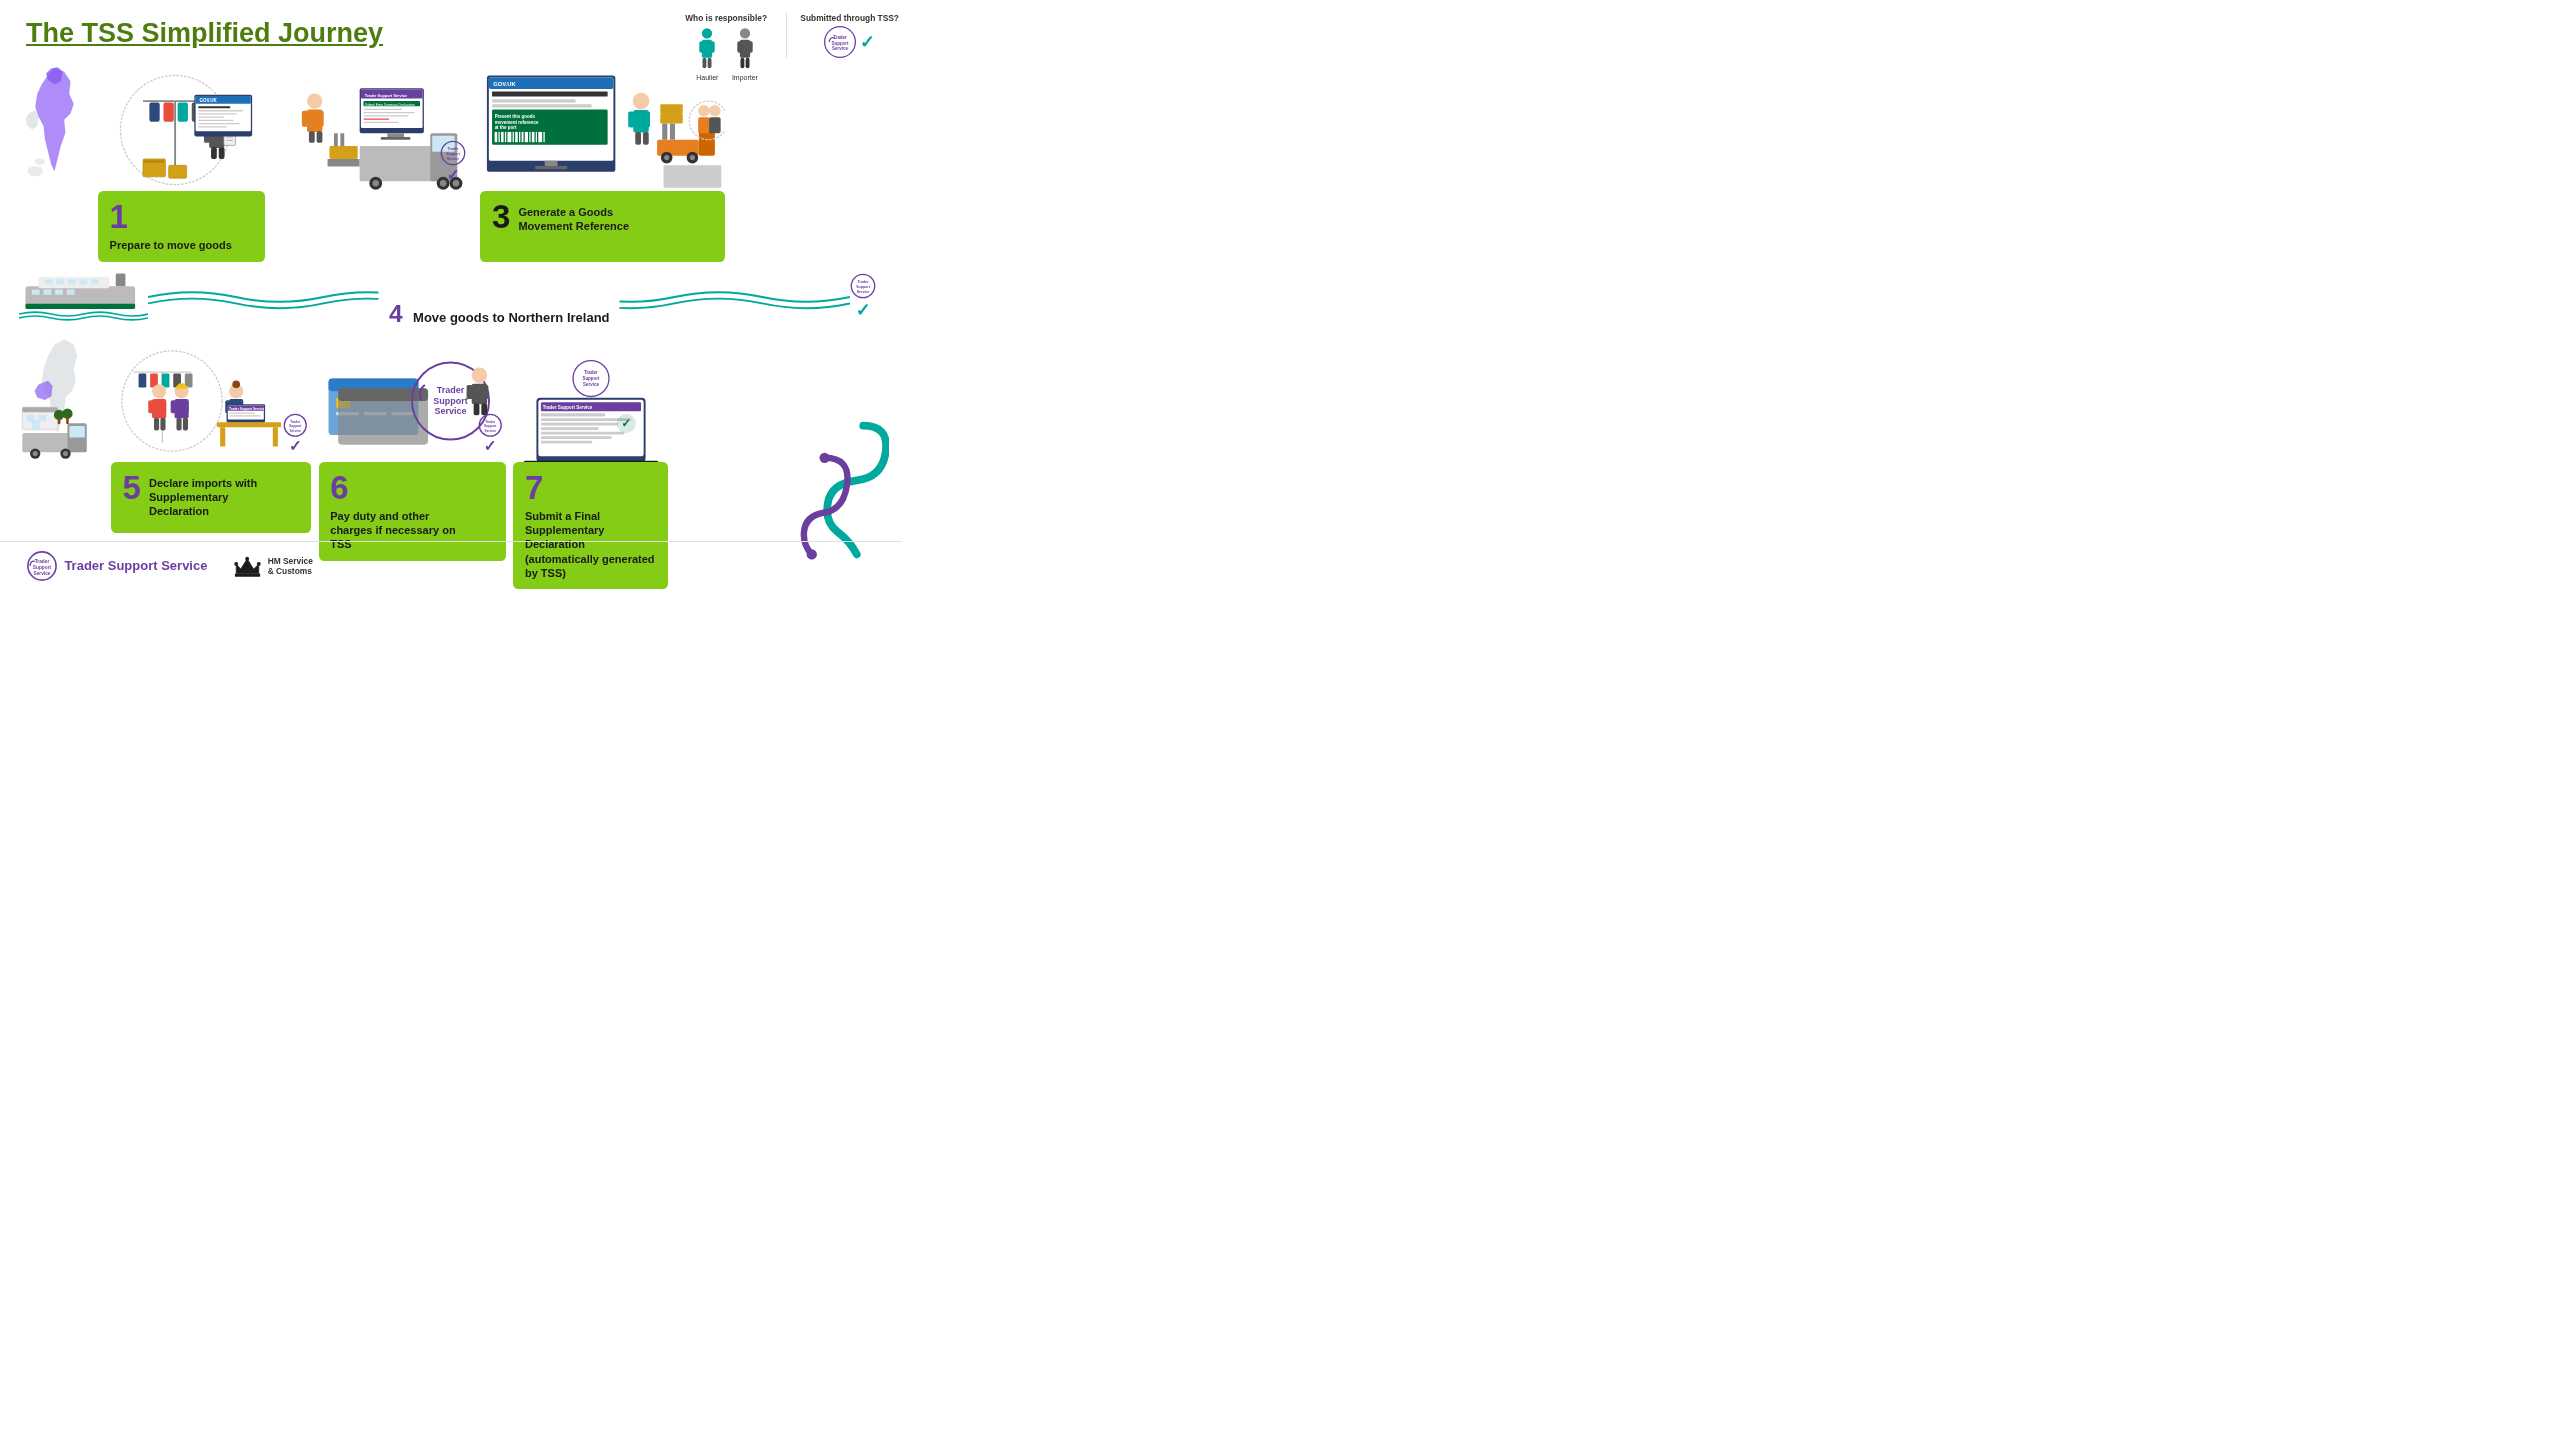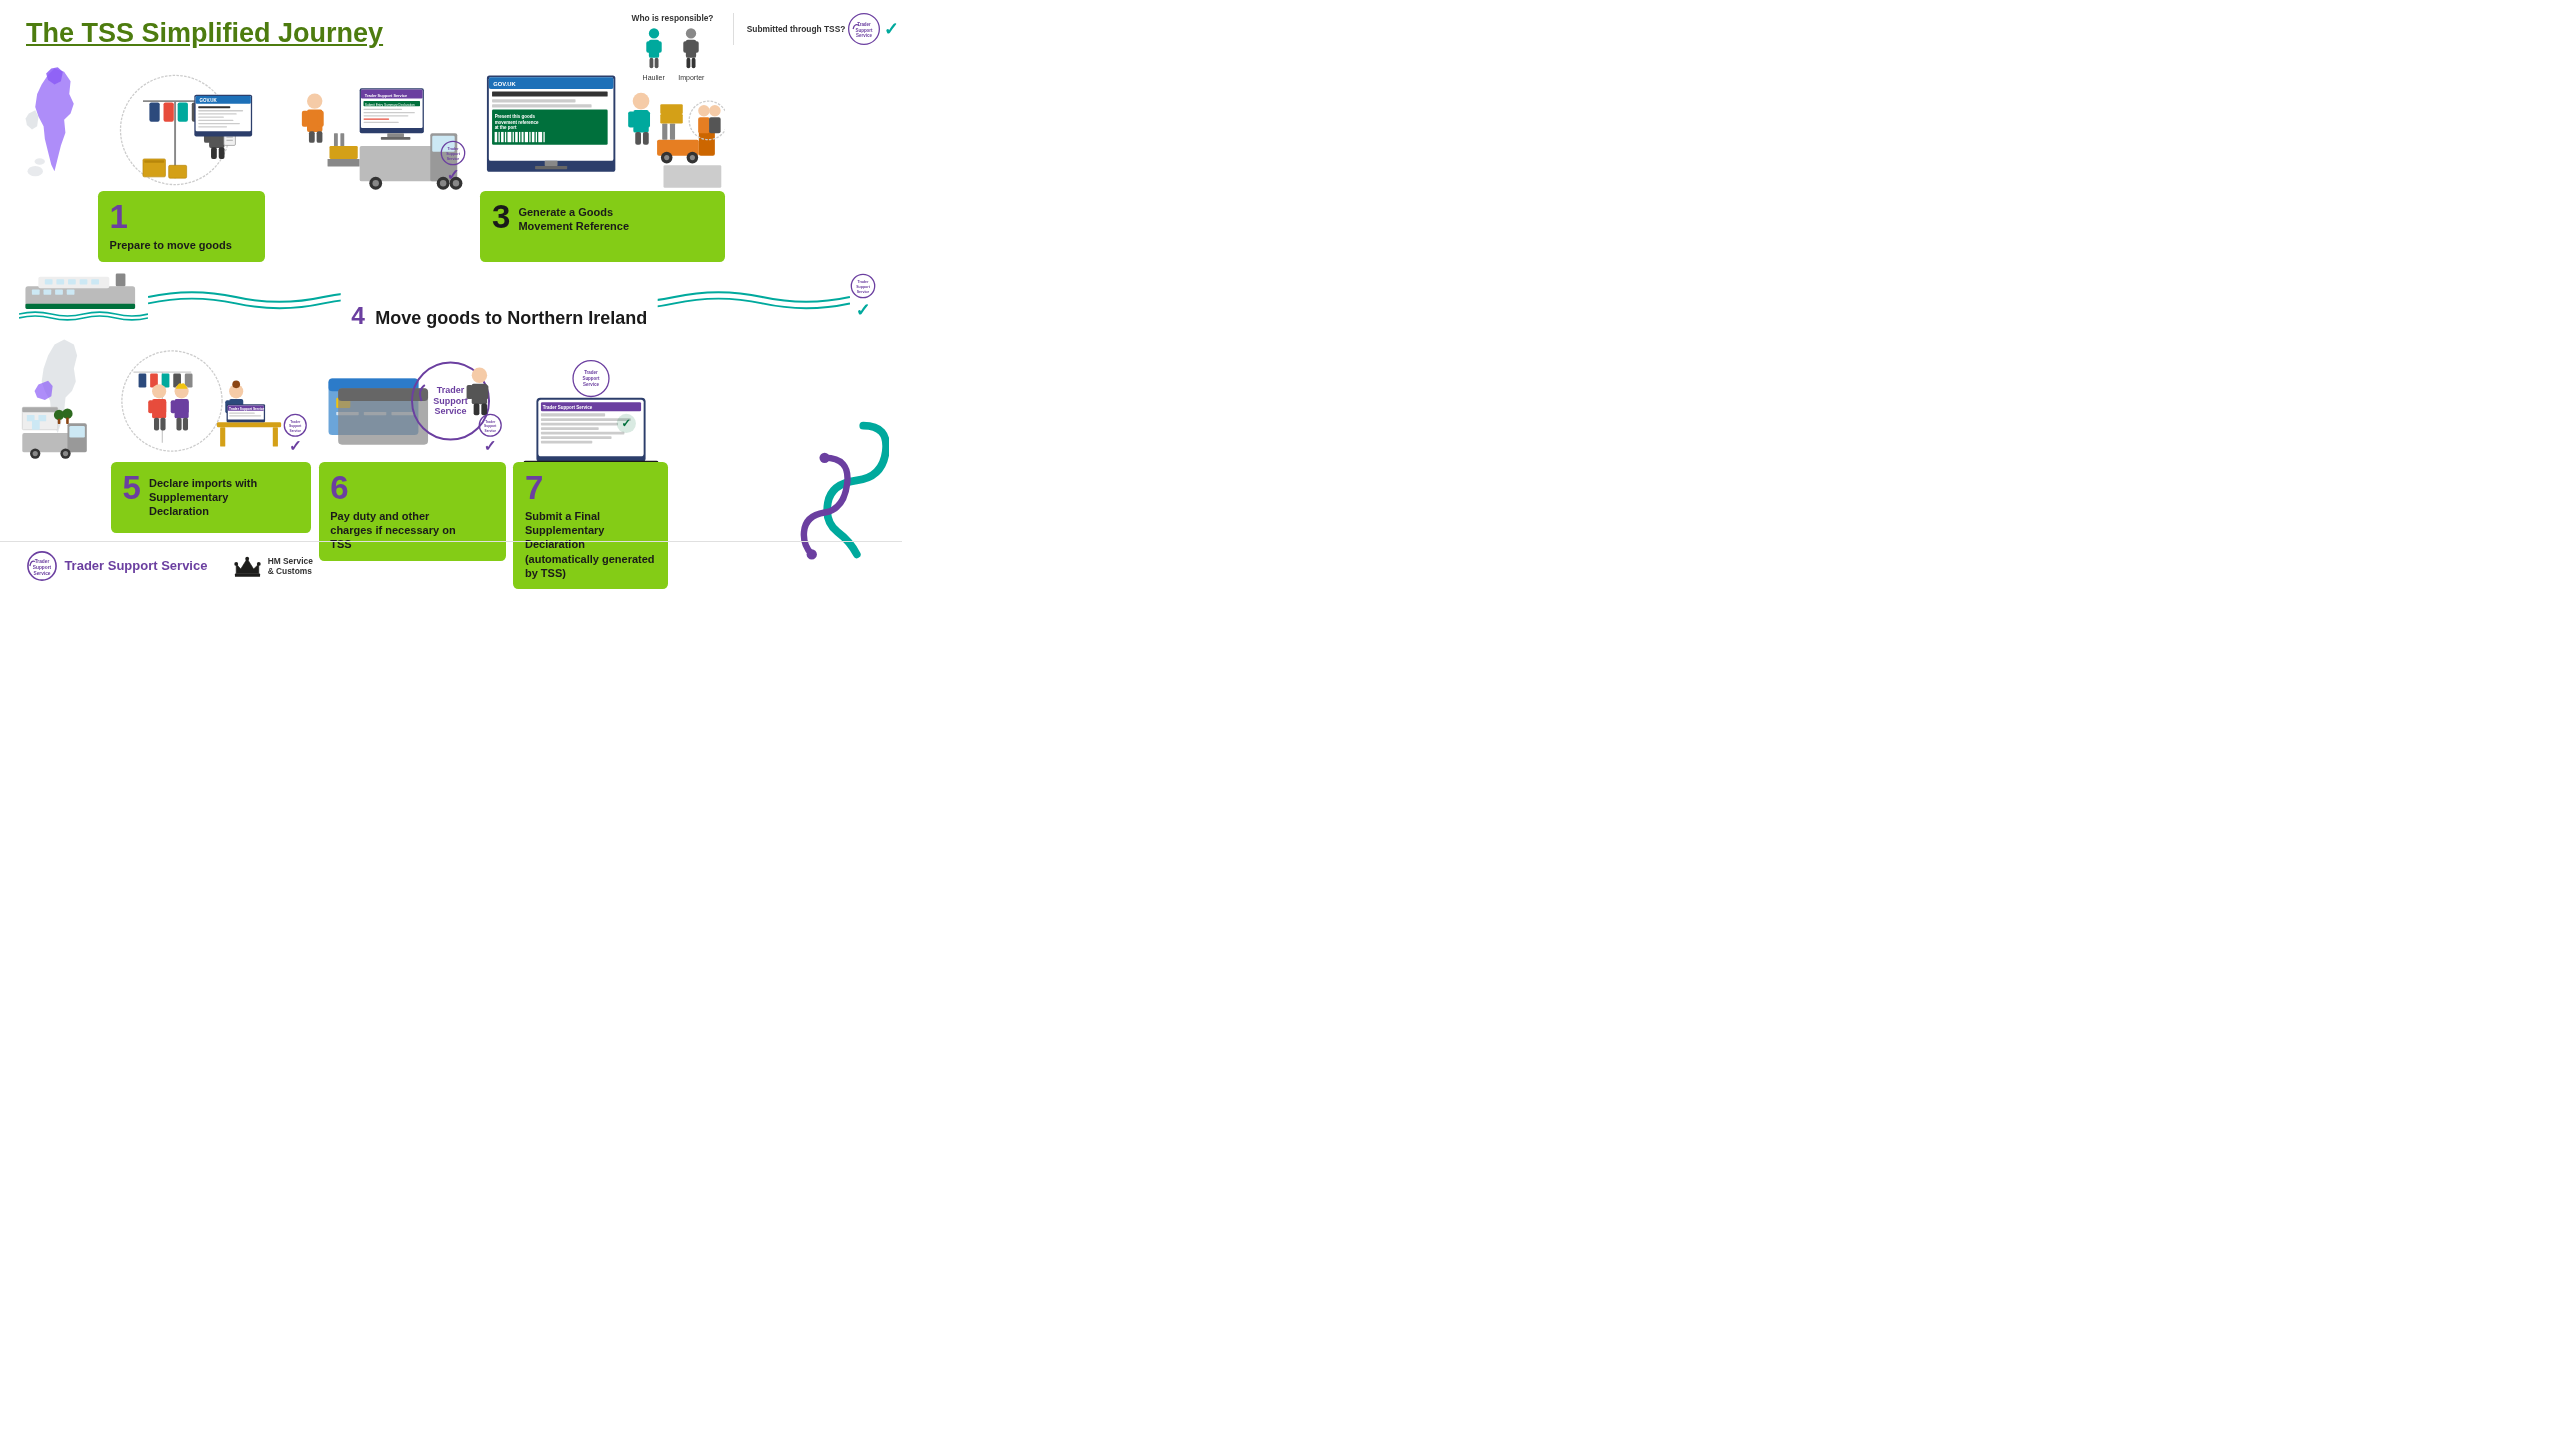--- a/index.html
+++ b/index.html
@@ -51,21 +51,21 @@
       flex-direction: column;
       align-items: center;
       gap: 2.6px;
     }
     .legend-figure-label {
       font-size: 7px;
       color: #333;
     }
     .submitted-section {
       display: flex;
-      flex-direction: row;
+      flex-direction: column;
       align-items: center;
       gap: 2.6px;
       border-left: 1.3px solid #ddd;
       padding-left: 13px;
     }
 
     
     .main-content {
       padding: 0 19.3px;
     }
@@ -486,21 +486,21 @@
       </svg>
     </div>
 
     <div style="flex:1; position:relative; height:52px; display:flex; align-items:center;">
       <svg width="100%" height="32" viewBox="0 0 800 50" preserveAspectRatio="none">
         <path d="M0,25 Q50,10 100,25 Q150,40 200,25 Q250,10 300,25 Q350,40 400,25 Q450,10 500,25 Q550,40 600,25 Q650,10 700,25 Q750,40 800,25" stroke="#00a99d" stroke-width="3" fill="none"></path>
         <path d="M0,35 Q50,20 100,35 Q150,50 200,35 Q250,20 300,35 Q350,50 400,35 Q450,20 500,35 Q550,50 600,35 Q650,20 700,35 Q750,50 800,35" stroke="#00a99d" stroke-width="3" fill="none"></path>
       </svg>
       <div style="position:absolute; left:50%; top:50%; transform:translate(-50%,-50%); display:flex; align-items:baseline; gap:5.2px; background:white; padding:0 10.3px;">
         <span class="step-number" style="font-size:24.5px;">4</span>
-        <span style="font-size:18px; font-weight:700; color:#1a1a1a;margin-top:42px;">Move goods to Northern Ireland</span>
+        <span style="font-size:13px; font-weight:700; color:#1a1a1a;margin-top:42px;">Move goods to Northern Ireland</span>
       </div>
     </div>
 
     <div style="display:flex; flex-direction:column; align-items:center; margin-right:6.4px;">
       <svg width="26" height="26" viewBox="0 0 40 40">
         <circle cx="20" cy="20" r="18" fill="none" stroke="#6b3fa0" stroke-width="2"></circle>
         <text x="20" y="16" text-anchor="middle" font-size="5.5" font-weight="bold" fill="#6b3fa0">Trader</text>
         <text x="20" y="23" text-anchor="middle" font-size="5.5" font-weight="bold" fill="#6b3fa0">Support</text>
         <text x="20" y="30" text-anchor="middle" font-size="5.5" font-weight="bold" fill="#6b3fa0">Service</text>
       </svg>

